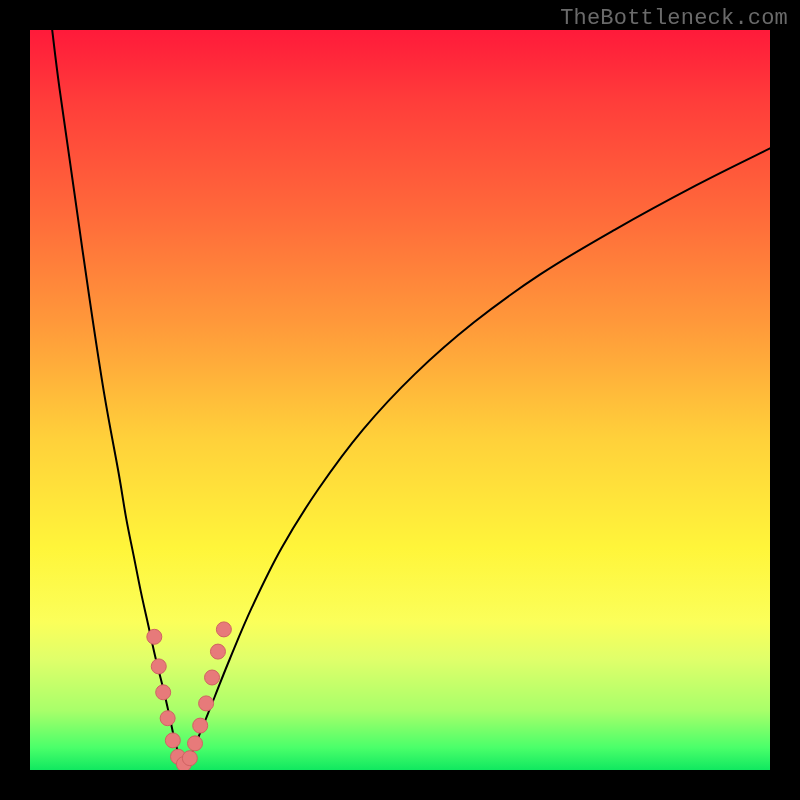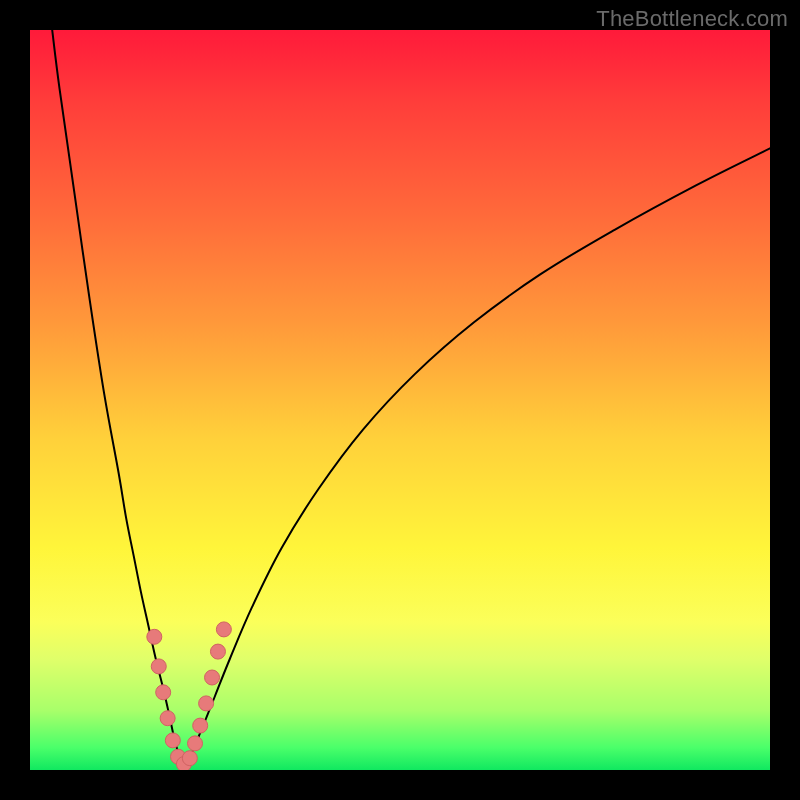--- a/index.html
+++ b/index.html
@@ -11,20 +11,21 @@
     background: #000;
     font-family: Arial, Helvetica, sans-serif;
   }
   .frame {
     position: absolute;
     left: 0;
     top: 0;
     width: 800px;
     height: 800px;
     background: #000;
+    font-family: Liberation Mono, monospace;
   }
   .plot {
     position: absolute;
     left: 30px;
     top: 30px;
     width: 740px;
     height: 740px;
     overflow: hidden;
   }
   .gradient {

